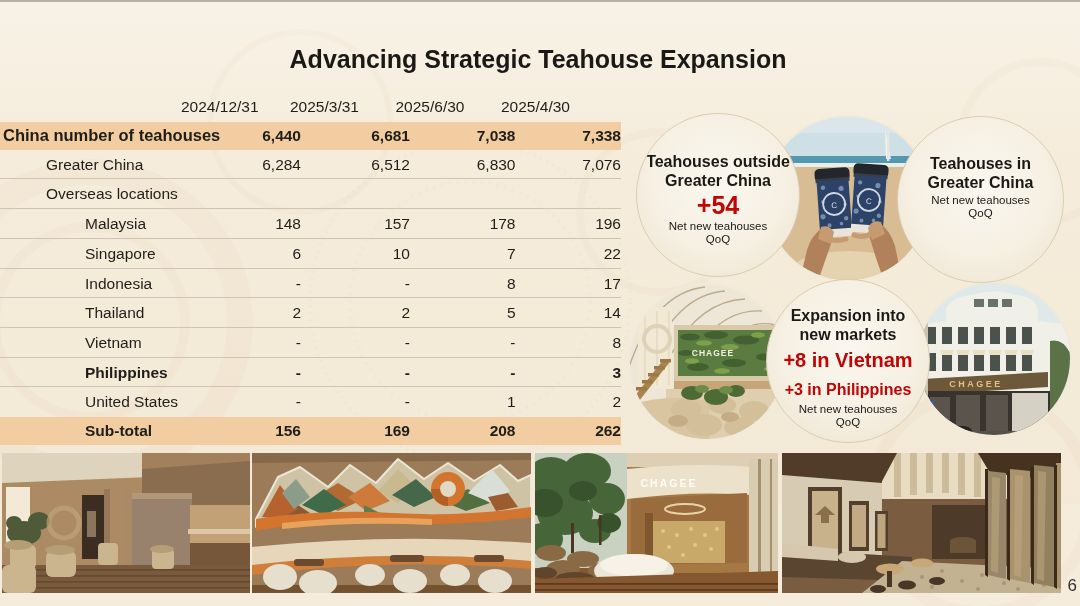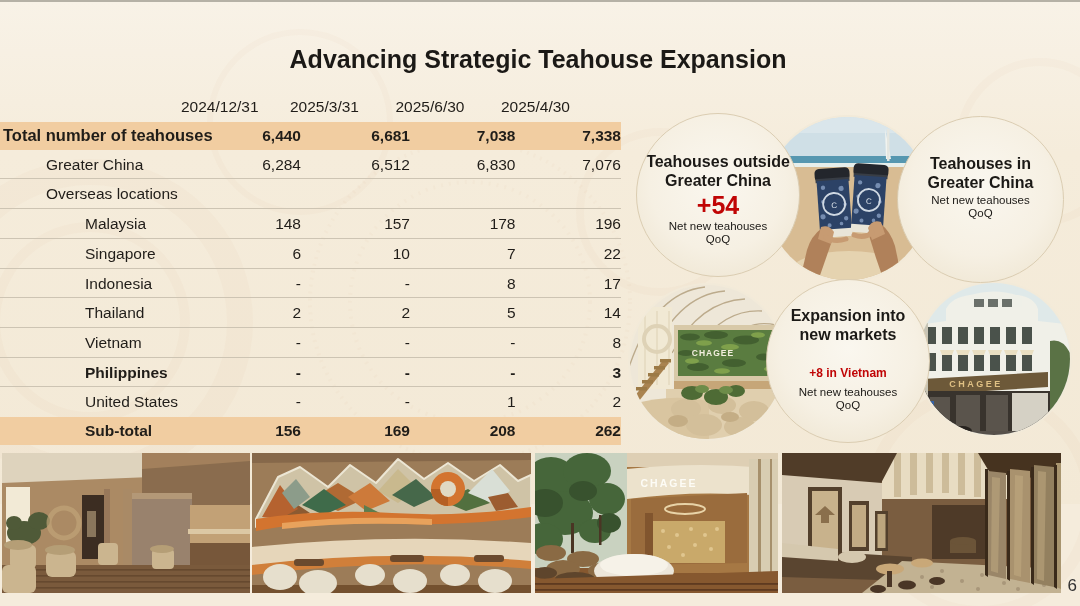--- a/index.html
+++ b/index.html
@@ -46,21 +46,21 @@
 
 <div id="title">Advancing Strategic Teahouse Expansion</div>
 
 <div id="tbl">
   <div class="hdr num n1" style="width:120px;">2024/12/31</div>
   <div class="hdr num n2" style="width:120px;">2025/3/31</div>
   <div class="hdr num n3" style="width:120px;">2025/6/30</div>
   <div class="hdr num n4" style="width:120px;">2025/4/30</div>
 
   <div class="row tan" style="top:28px; height:27.5px; line-height:27.5px;">
-        <span class="nm" style="left:3px; font-size:16.5px;">Total number of teahouses</span>
+        <span class="nm" style="left:3px; font-size:16.5px;">China number of teahouses</span>
         <span class="num n1">6,440</span>
         <span class="num n2">6,681</span>
         <span class="num n3">7,038</span>
         <span class="num n4">7,338</span>
       </div>
   <div class="row ln" style="top:55.5px;">
         <span class="nm" style="left:46px;">Greater China</span>
         <span class="num n1">6,284</span>
         <span class="num n2">6,512</span>
         <span class="num n3">6,830</span>
@@ -258,21 +258,22 @@
   </g>
   <g fill="#6d8c49">
     <ellipse cx="72" cy="104" rx="7" ry="4"></ellipse>
           <ellipse cx="96" cy="105" rx="7" ry="4"></ellipse>
   </g>
 </svg>
 </div>
 
 <div class="circ tcirc" style="left:766px; top:277px; width:164px; height:164px;">
   <div class="h" style="padding-top:26px;">Expansion into<br>new markets</div>
-  <div class="red" style="margin-top:19px; font-size:12px; line-height:20px;">+8 in Vietnam</div>
+  <div class="red" style="margin-top:6px; font-size:20px; line-height:20px;">+8 in Vietnam</div>
+  <div class="red" style="margin-top:10px; font-size:16px; line-height:20px;">+3 in Philippines</div>
   <div class="sub" style="margin-top:3px;">Net new teahouses<br>QoQ</div>
 </div>
 
 <div class="circ pcirc" style="left:916px; top:279px; width:156px; height:156px;">
 <svg width="156" height="156" viewBox="0 0 156 156">
   <rect width="156" height="156" fill="#dfe9e9"></rect>
   <path d="M0 42 L28 38 L28 26 Q34 14 52 12 L100 12 Q116 14 120 26 L120 38 L156 42 L156 156 L0 156 Z" fill="#f0f0e8"></path>
   <path d="M52 12 Q78 4 104 14 L104 24 L52 24 Z" fill="#eff0e8"></path>
   <g fill="#6a706a">
     <rect x="56" y="16" width="10" height="8"></rect>

